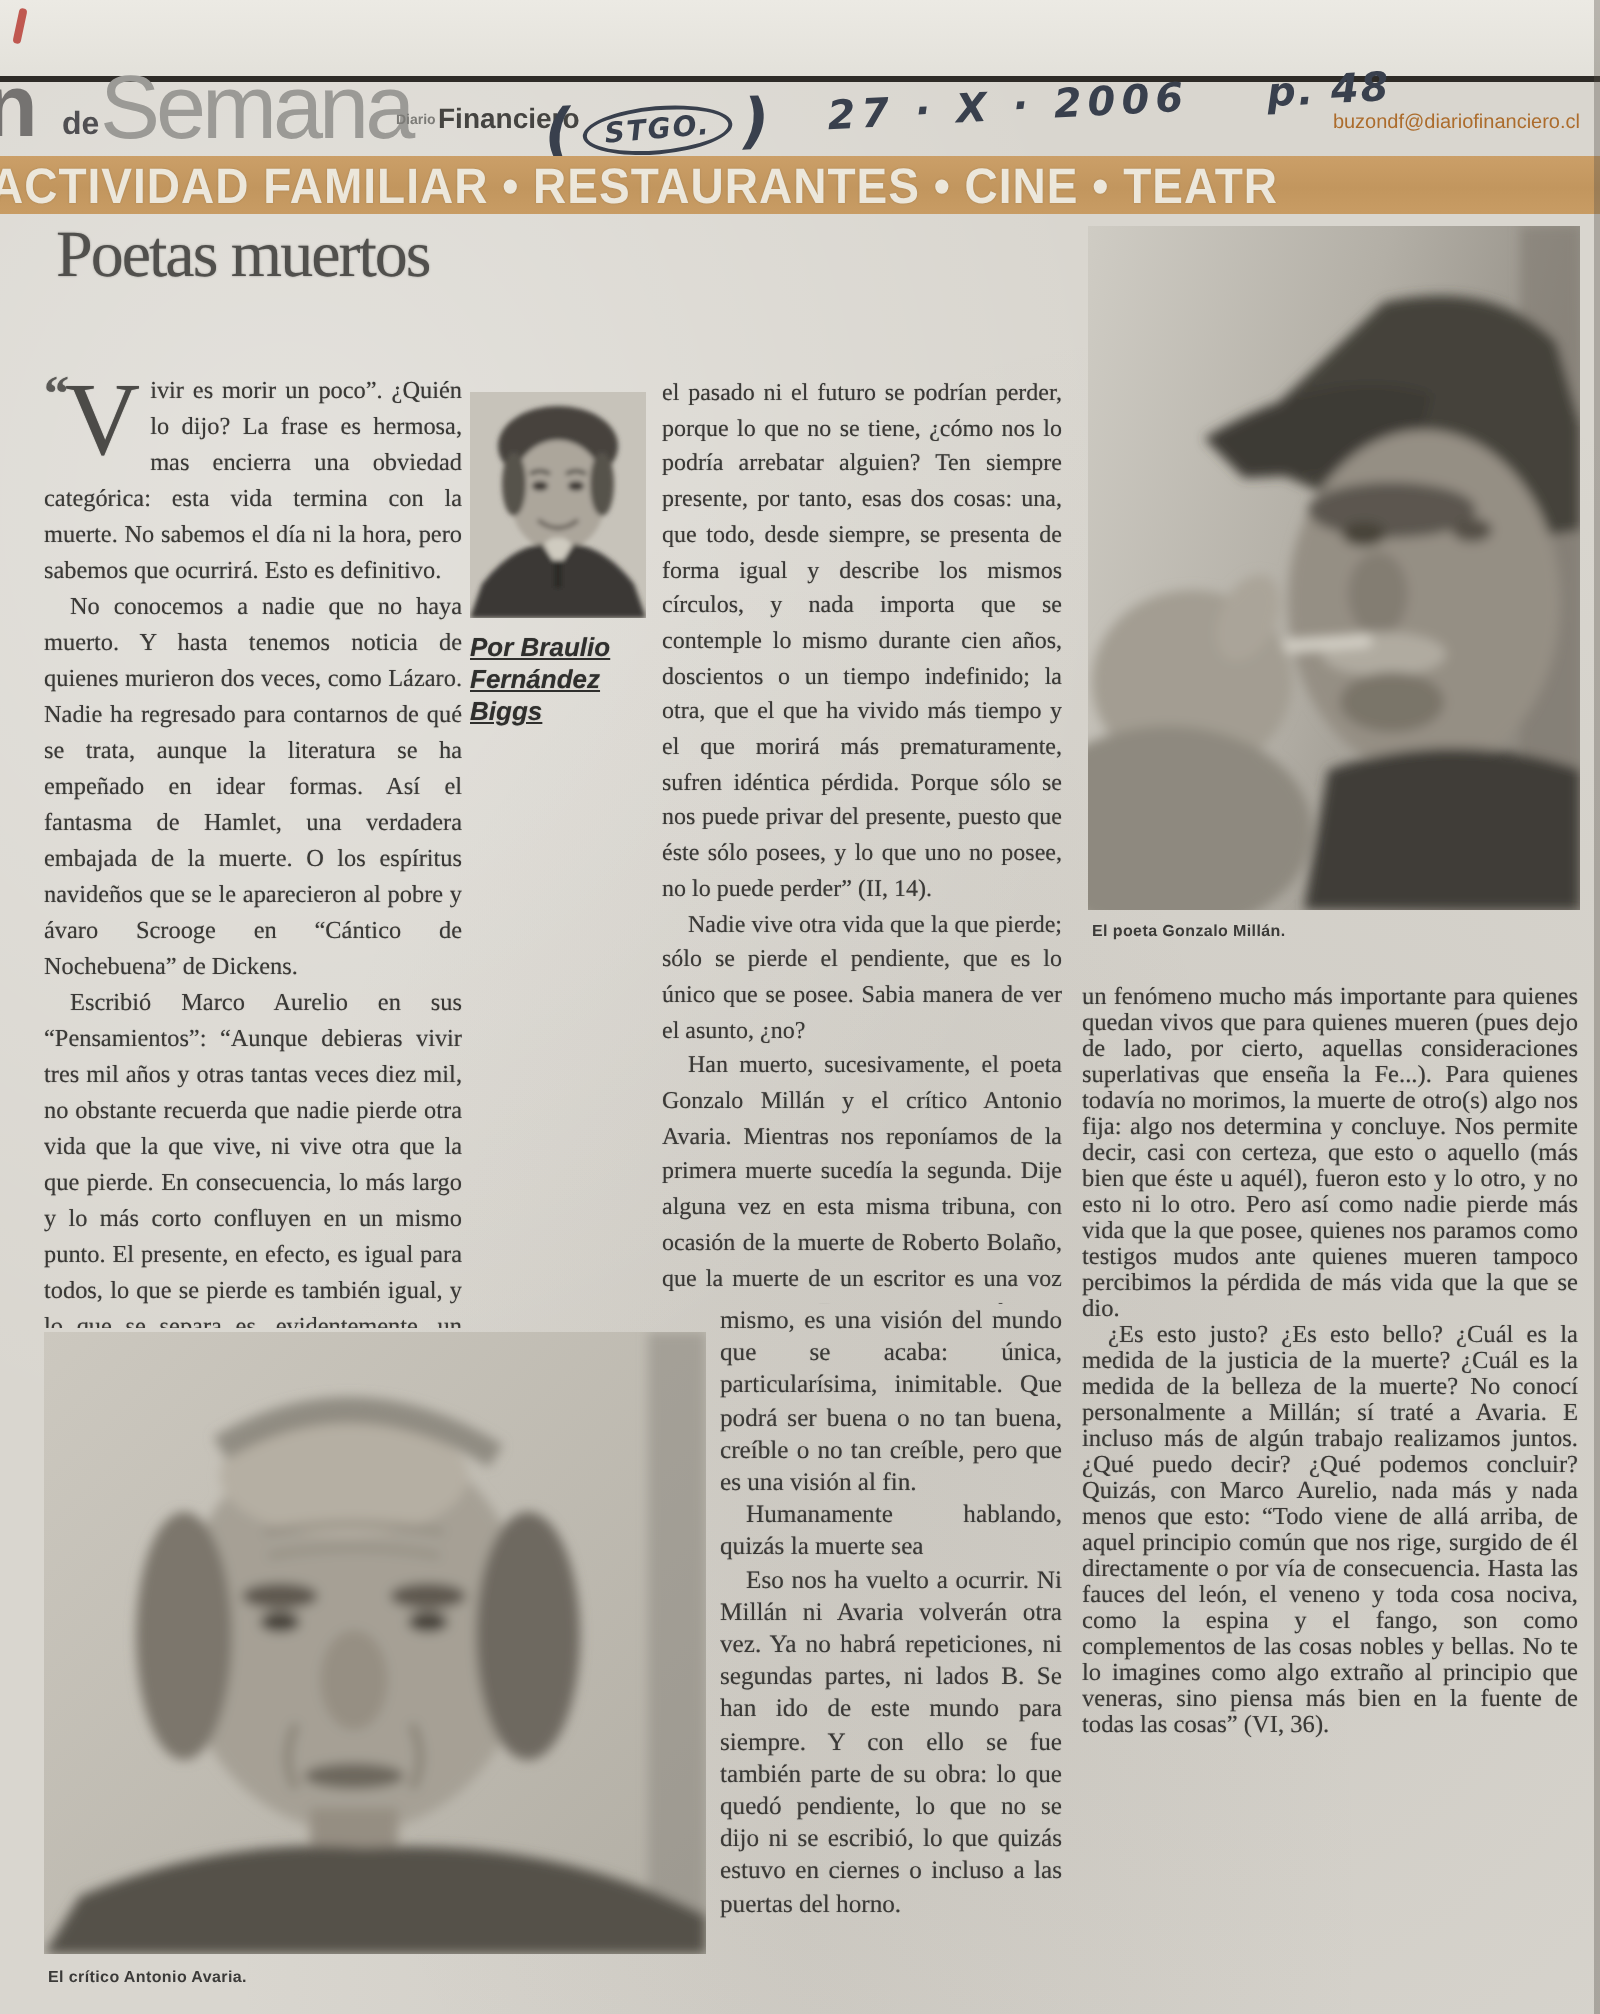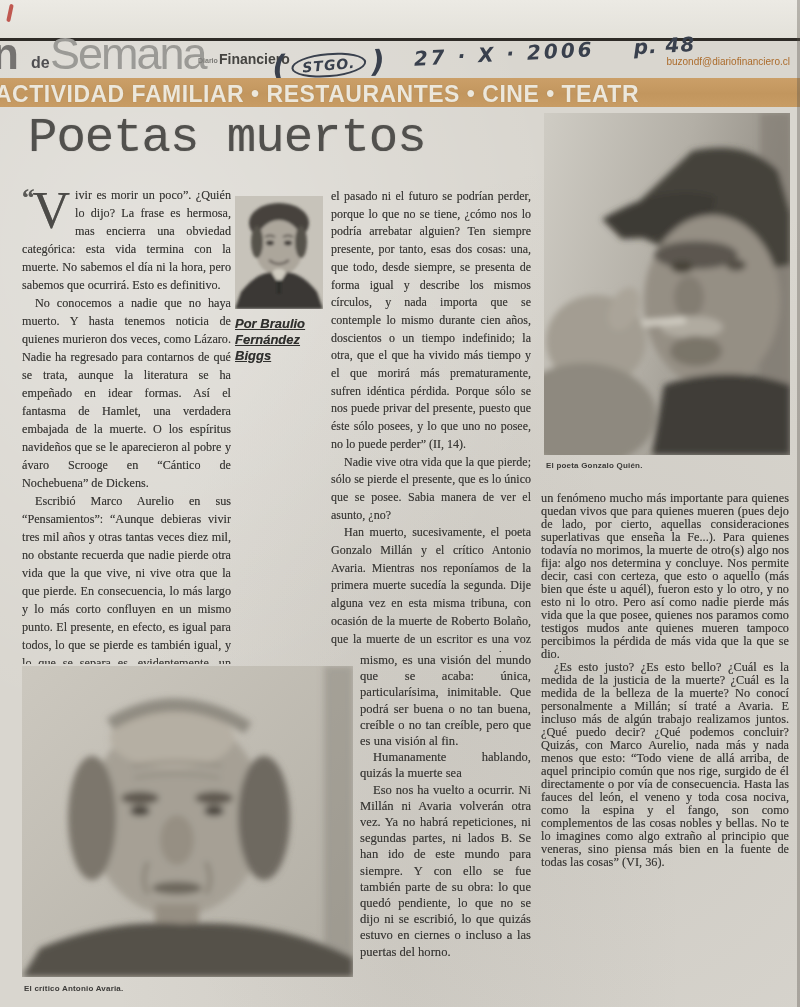--- a/index.html
+++ b/index.html
@@ -39,22 +39,22 @@
 
   
   .banner{position:absolute;left:0;top:78px;width:800px;height:29px;overflow:hidden;
     background:linear-gradient(180deg,#cb9f68 0%,#c2965e 55%,#c89c64 100%);}
   .banner span{position:absolute;left:-5px;top:1px;white-space:nowrap;
     font-family:"Liberation Sans",sans-serif;font-weight:bold;font-size:23px;
     letter-spacing:.5px;color:#ece7db;transform:scaleY(1.08);transform-origin:top left;
     text-shadow:0 0 1px rgba(120,95,60,.4);}
 
   
-  .headline{position:absolute;left:28px;top:110px;font-size:49px;color:#51504d;
-    font-family:Liberation Mono, monospace;letter-spacing:-1px;
+  .headline{position:absolute;left:28px;top:110px;font-size:33px;color:#51504d;
+    font-family:Liberation Serif, serif;letter-spacing:-1px;
     text-shadow:0 0 1px rgba(70,68,64,.5);}
 
   
   .col{position:absolute;text-align:justify;overflow:hidden;
     text-shadow:0 0 .5px rgba(58,57,54,.55);}
   .col p{margin:0;}
   .col p.ind{text-indent:13px;}
   .col-1{left:22px;top:186px;width:209px;height:478px;font-size:12.2px;line-height:18px;}
   .col-2a{left:331px;top:188px;width:200px;height:464px;font-size:12px;line-height:17.7px;}
   .col-2b{left:360px;top:652px;width:171px;height:356px;font-size:12.6px;line-height:16.2px;}
@@ -133,21 +133,21 @@
       <ellipse cx="145" cy="184" rx="15" ry="21" fill="#837d72"></ellipse>
       <ellipse cx="148" cy="214" rx="31" ry="11" fill="#b0aba0"></ellipse>
       <ellipse cx="152" cy="238" rx="26" ry="15" fill="#7a7469"></ellipse>
       <rect x="88" y="206" width="54" height="6" rx="3" fill="#d6d2c8" transform="rotate(-4 115 209)"></rect>
       <ellipse cx="52" cy="228" rx="50" ry="46" fill="#a39d92"></ellipse>
       <ellipse cx="80" cy="196" rx="14" ry="23" fill="#aaa499" transform="rotate(25 80 196)"></ellipse>
       <ellipse cx="40" cy="302" rx="72" ry="52" fill="#8e897f"></ellipse>
       <path d="M108,342 L120,272 Q182,250 246,272 L246,342 Z" fill="#403d37"></path>
     </g>
   </svg>
-  <div class="caption cap-millan">El poeta Gonzalo Quién.</div>
+  <div class="caption cap-millan">El poeta Gonzalo Millán.</div>
 
   <div class="col col-1">
     <p><span class="dropwrap"><span class="oq">“</span><span class="dc">V</span></span><span>ivir es morir un poco”. ¿Quién lo dijo? La frase es hermosa, mas encierra una obviedad categórica: esta vida termina con la muerte. No sabemos el día ni la hora, pero sabemos que ocurrirá. Esto es definitivo.</span></p>
     <p class="ind">No conocemos a nadie que no haya muerto. Y hasta tenemos noticia de quienes murieron dos veces, como Lázaro. Nadie ha regresado para contarnos de qué se trata, aunque la literatura se ha empeñado en idear formas. Así el fantasma de Hamlet, una verdadera embajada de la muerte. O los espíritus navideños que se le aparecieron al pobre y ávaro Scrooge en “Cántico de Nochebuena” de Dickens.</p>
     <p class="ind">Escribió Marco Aurelio en sus “Pensamientos”: “Aunque debieras vivir tres mil años y otras tantas veces diez mil, no obstante recuerda que nadie pierde otra vida que la que vive, ni vive otra que la que pierde. En consecuencia, lo más largo y lo más corto confluyen en un mismo punto. El presente, en efecto, es igual para todos, lo que se pierde es también igual, y lo que se separa es, evidentemente, un simple instante. Luego ni</p>
   </div>
 
   <svg class="byline-photo" viewBox="0 0 88 113" xmlns="http://www.w3.org/2000/svg">
     <defs>
         <filter id="fb3" x="-20%" y="-20%" width="140%" height="140%">
@@ -166,21 +166,21 @@
       <path d="M34,64 Q44,72 54,64" stroke="#6e6860" stroke-width="2.4" fill="none"></path>
       <path d="M0,113 L6,96 Q20,78 36,76 L44,88 L52,76 Q68,78 82,96 L88,113 Z" fill="#3b3834"></path>
       <polygon points="37,76 44,88 51,76 47,73 41,73" fill="#cfcbc0"></polygon>
       <rect x="42" y="84" width="4" height="14" fill="#2c2a27"></rect>
     </g>
   </svg>
   <div class="byline">Por Braulio Fernández Biggs</div>
 
   <div class="col col-2a">
     <p>el pasado ni el futuro se podrían perder, porque lo que no se tiene, ¿cómo nos lo podría arrebatar alguien? Ten siempre presente, por tanto, esas dos cosas: una, que todo, desde siempre, se presenta de forma igual y describe los mismos círculos, y nada importa que se contemple lo mismo durante cien años, doscientos o un tiempo indefinido; la otra, que el que ha vivido más tiempo y el que morirá más prematuramente, sufren idéntica pérdida. Porque sólo se nos puede privar del presente, puesto que éste sólo posees, y lo que uno no posee, no lo puede perder” (II, 14).</p>
-    <p class="ind">Nadie vive otra vida que la que pierde; sólo se pierde el presente, que es lo único que se posee. Sabia manera de ver el asunto, ¿no?</p>
+    <p class="ind">Nadie vive otra vida que la que pierde; sólo se pierde el pendiente, que es lo único que se posee. Sabia manera de ver el asunto, ¿no?</p>
     <p class="ind">Han muerto, sucesivamente, el poeta Gonzalo Millán y el crítico Antonio Avaria. Mientras nos reponíamos de la primera muerte sucedía la segunda. Dije alguna vez en esta misma tribuna, con ocasión de la muerte de Roberto Bolaño, que la muerte de un escritor es una voz que se apaga. Buena o no tan buena, creíble o no tan creíble: es una voz que se apaga. Y, por lo</p>
   </div>
 
   <div class="col col-2b">
     <p>mismo, es una visión del mundo que se acaba: única, particularísima, inimitable. Que podrá ser buena o no tan buena, creíble o no tan creíble, pero que es una visión al fin.</p>
     <p class="ind">Humanamente hablando, quizás la muerte sea</p>
     <p class="ind">Eso nos ha vuelto a ocurrir. Ni Millán ni Avaria volverán otra vez. Ya no habrá repeticiones, ni segundas partes, ni lados B. Se han ido de este mundo para siempre. Y con ello se fue también parte de su obra: lo que quedó pendiente, lo que no se dijo ni se escribió, lo que quizás estuvo en ciernes o incluso a las puertas del horno.</p>
   </div>
 
   <svg class="photo avaria" viewBox="0 0 331 311" xmlns="http://www.w3.org/2000/svg">

